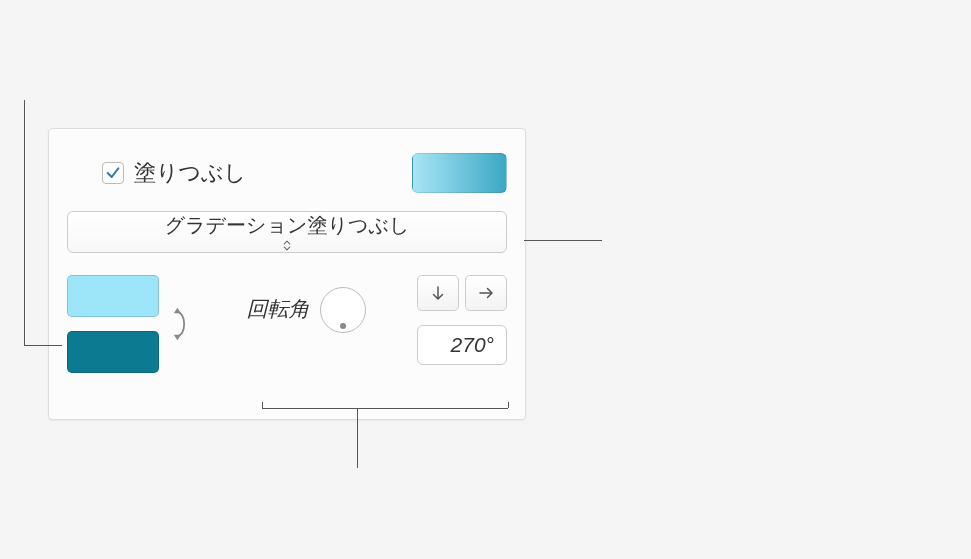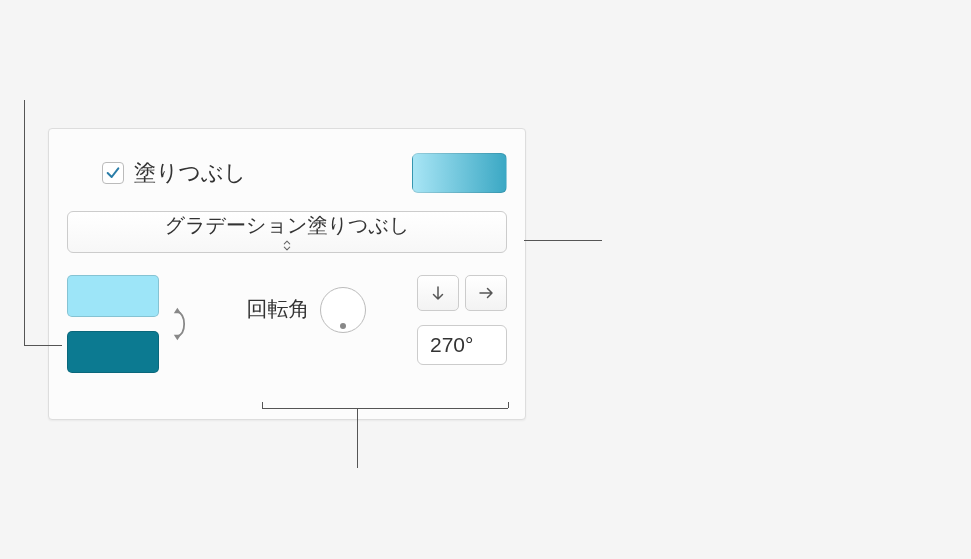--- a/index.html
+++ b/index.html
@@ -81,20 +81,21 @@
       flex-direction: column;
     }
     .dropdown-chevron {
       width: 16px;
       height: 16px;
     }
     .controls-row {
       display: flex;
       align-items: flex-start;
       justify-content: space-between;
+      font-style: italic;
     }
     .color-wells {
       display: flex;
       align-items: center;
       gap: 8px;
     }
     .wells-stack {
       display: flex;
       flex-direction: column;
       gap: 14px;
@@ -176,21 +177,21 @@
       height: 18px;
     }
     .angle-value {
       width: 90px;
       height: 40px;
       border: 1px solid #ccc;
       border-radius: 6px;
       background: #fff;
       display: flex;
       align-items: center;
-      justify-content: flex-start;
+      justify-content: flex-end;
       padding: 0 12px;
       font-size: 21px;
       color: #333;
     }
     
     .line {
       position: absolute;
       background: #555;
     }
     .hline { height: 1px; }

